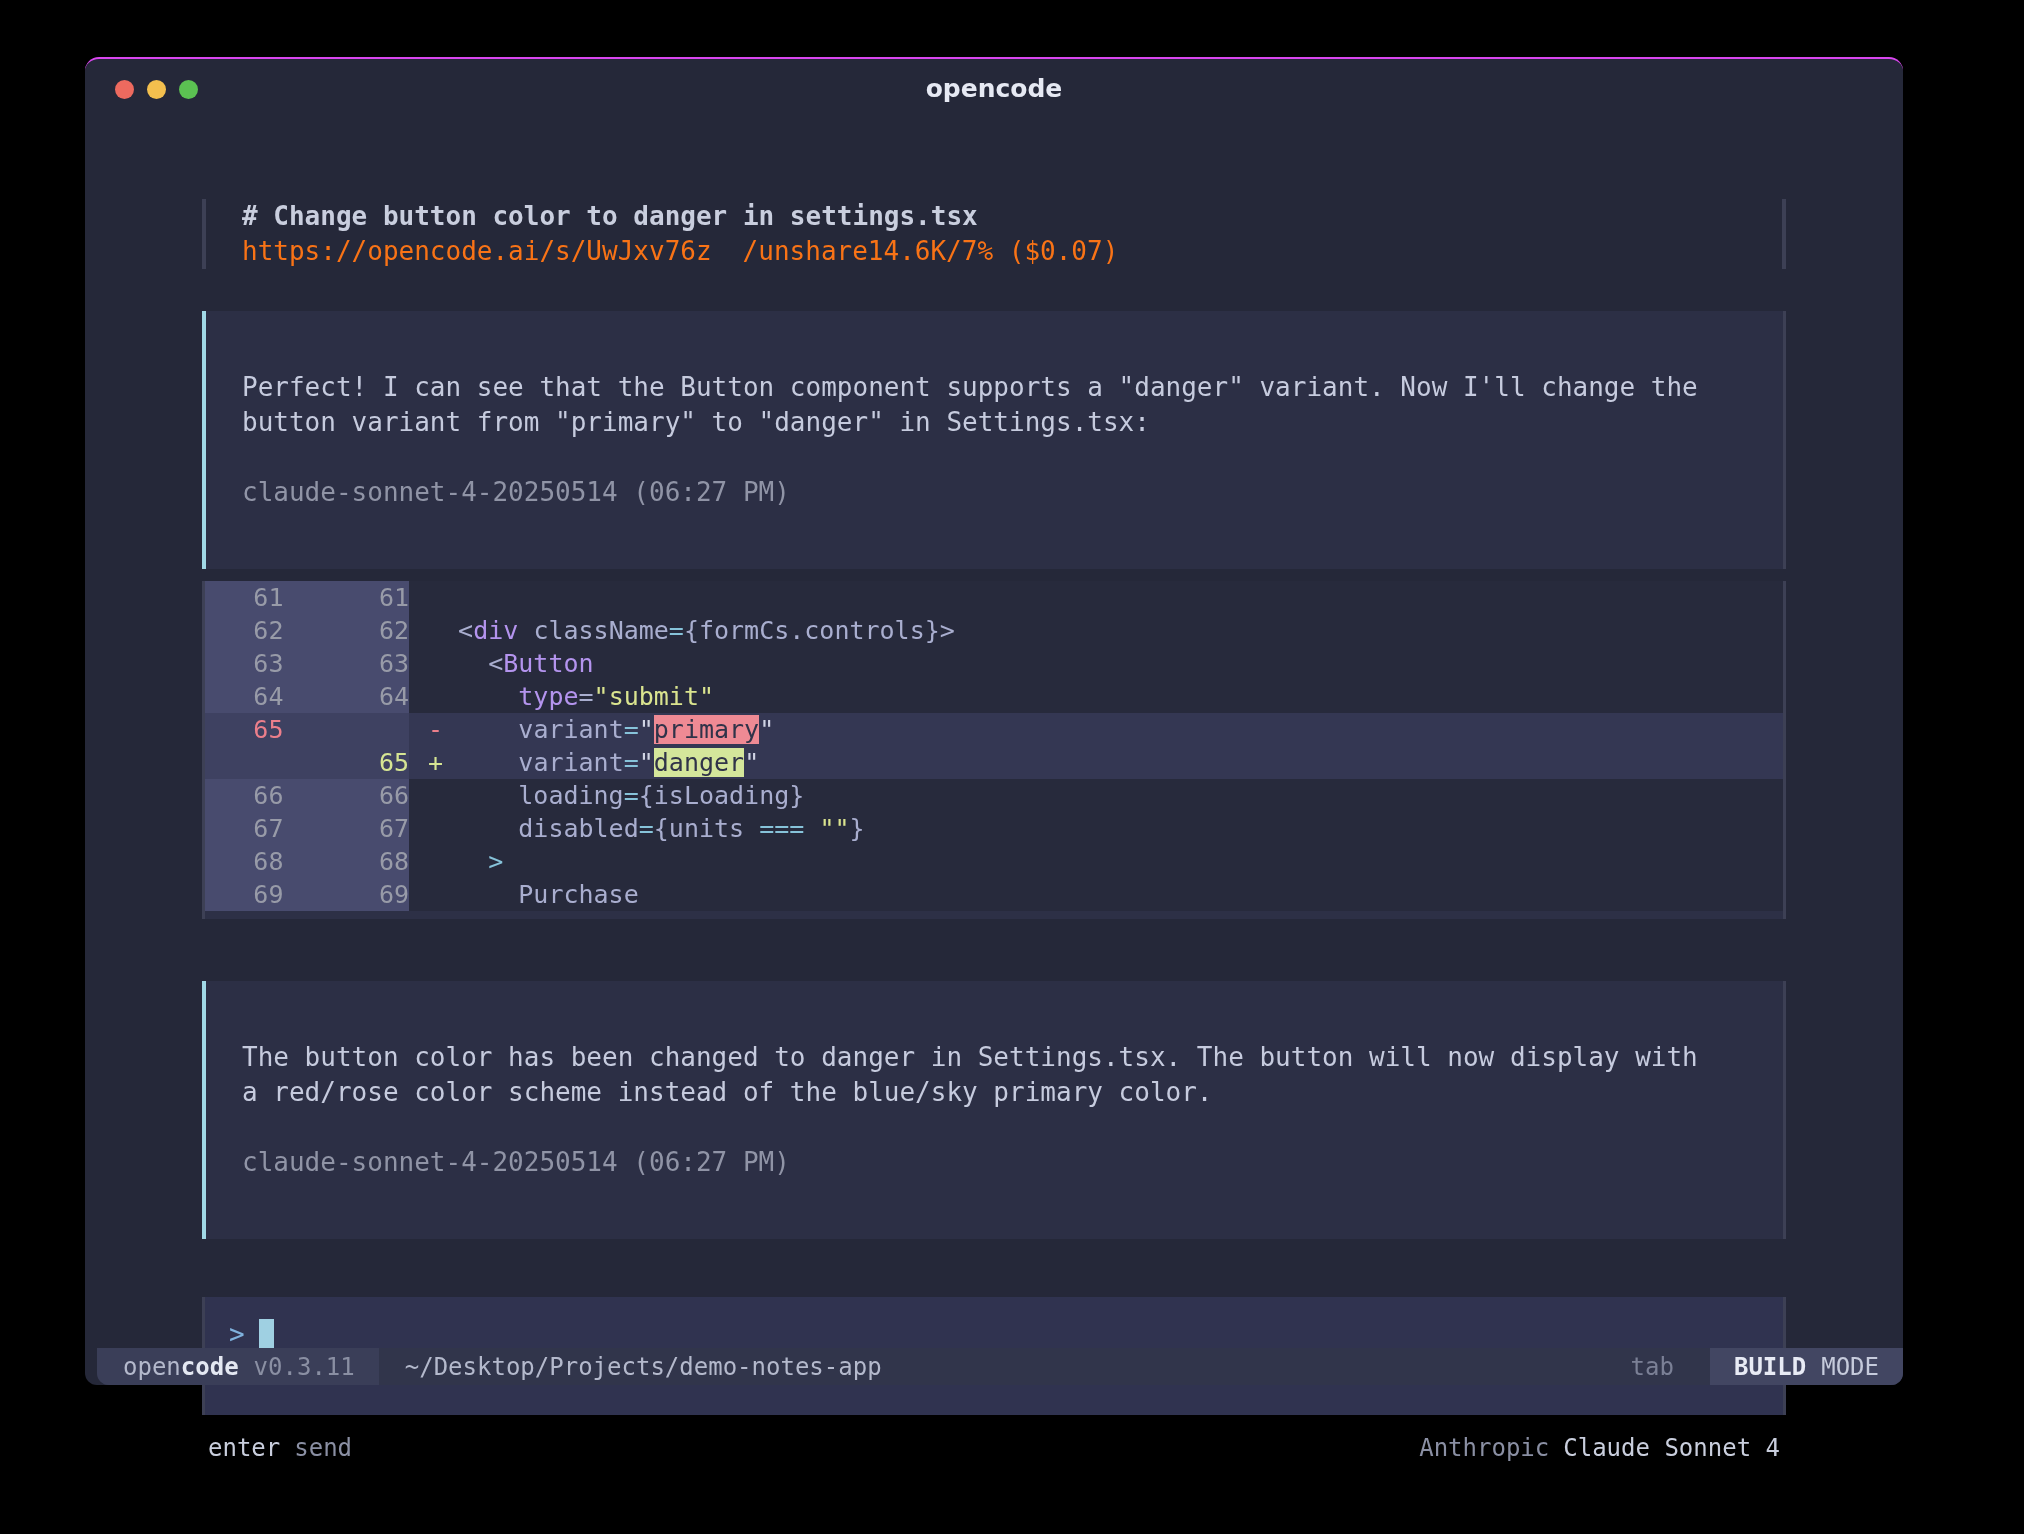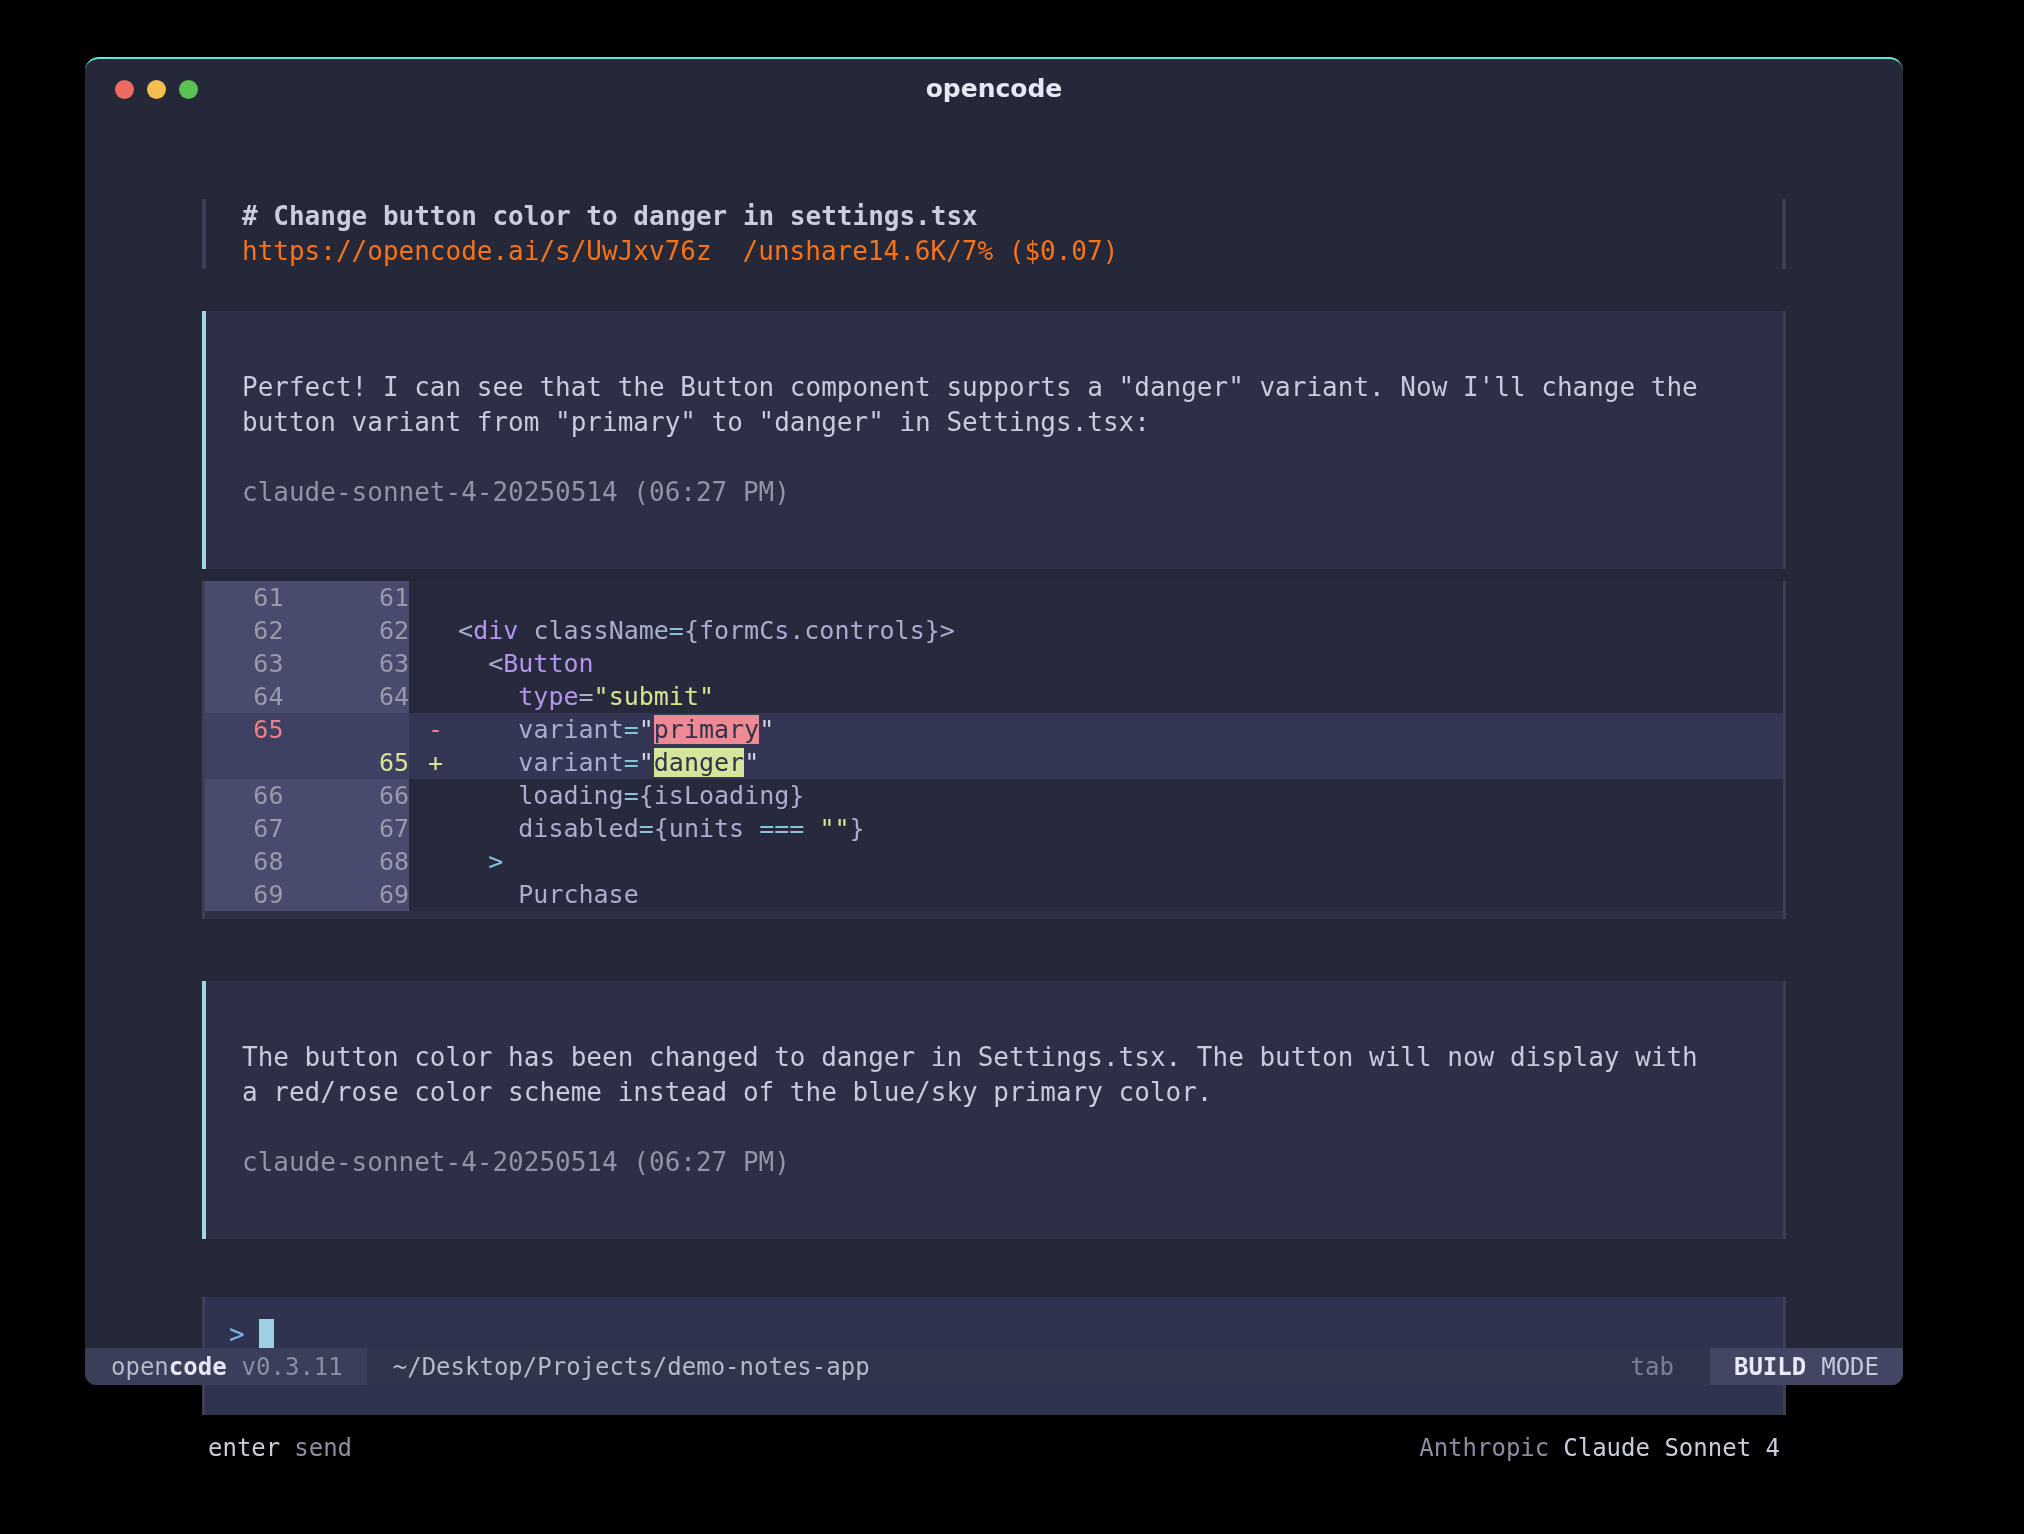--- a/index.html
+++ b/index.html
@@ -2,21 +2,21 @@
 <html><head>
 <meta charset="utf-8">
 <style>
   * { margin:0; padding:0; box-sizing:border-box; }
   html,body { background:#000; width:2024px; height:1534px; overflow:hidden; }
   body { font-family:"DejaVu Sans Mono","Liberation Mono",monospace; }
 
   .window {
     position:relative; margin:57px 0 0 85px; width:1818px; height:1328px;
     background:#252839; border-radius:14px 14px 12px 12px;
-    border-top:2px solid #5eead4;
+    border-top:2px solid #d946ef;
   }
 
   
   .titlebar { position:relative; height:58px; }
   .lights { position:absolute; left:30px; top:21px; display:flex; gap:13px; }
   .light { width:19px; height:19px; border-radius:50%; }
   .light.red { background:#ed6a5f; }
   .light.yellow { background:#f3bf4e; }
   .light.green { background:#5bc152; }
   .win-title {
@@ -94,21 +94,21 @@
   .hints {
     margin-top:16px; display:flex; justify-content:space-between;
     font-size:24px; line-height:35px; padding:0 6px;
   }
   .h-bright { color:#c9cedd; }
   .h-dim { color:#8a8fa3; }
   .hints .gap { margin-left:14px; }
 
   
   .statusbar {
-    position:absolute; left:0; right:0; bottom:0; height:37px;
+    position:absolute; left:12px; right:0; bottom:0; height:37px;
     background:#31354b; border-radius:0 0 12px 12px;
     display:flex; justify-content:space-between; font-size:24px;
   }
   .sb-left, .sb-right { display:flex; align-items:stretch; }
   .sb-chip {
     background:#3a3e58; border-bottom-left-radius:12px;
     display:flex; align-items:center; padding:0 24px 0 26px; color:#b4b9cc;
   }
   .sb-chip b { color:#e4e8f2; }
   .sb-chip .ver { color:#8a8fa3; margin-left:15px; }

